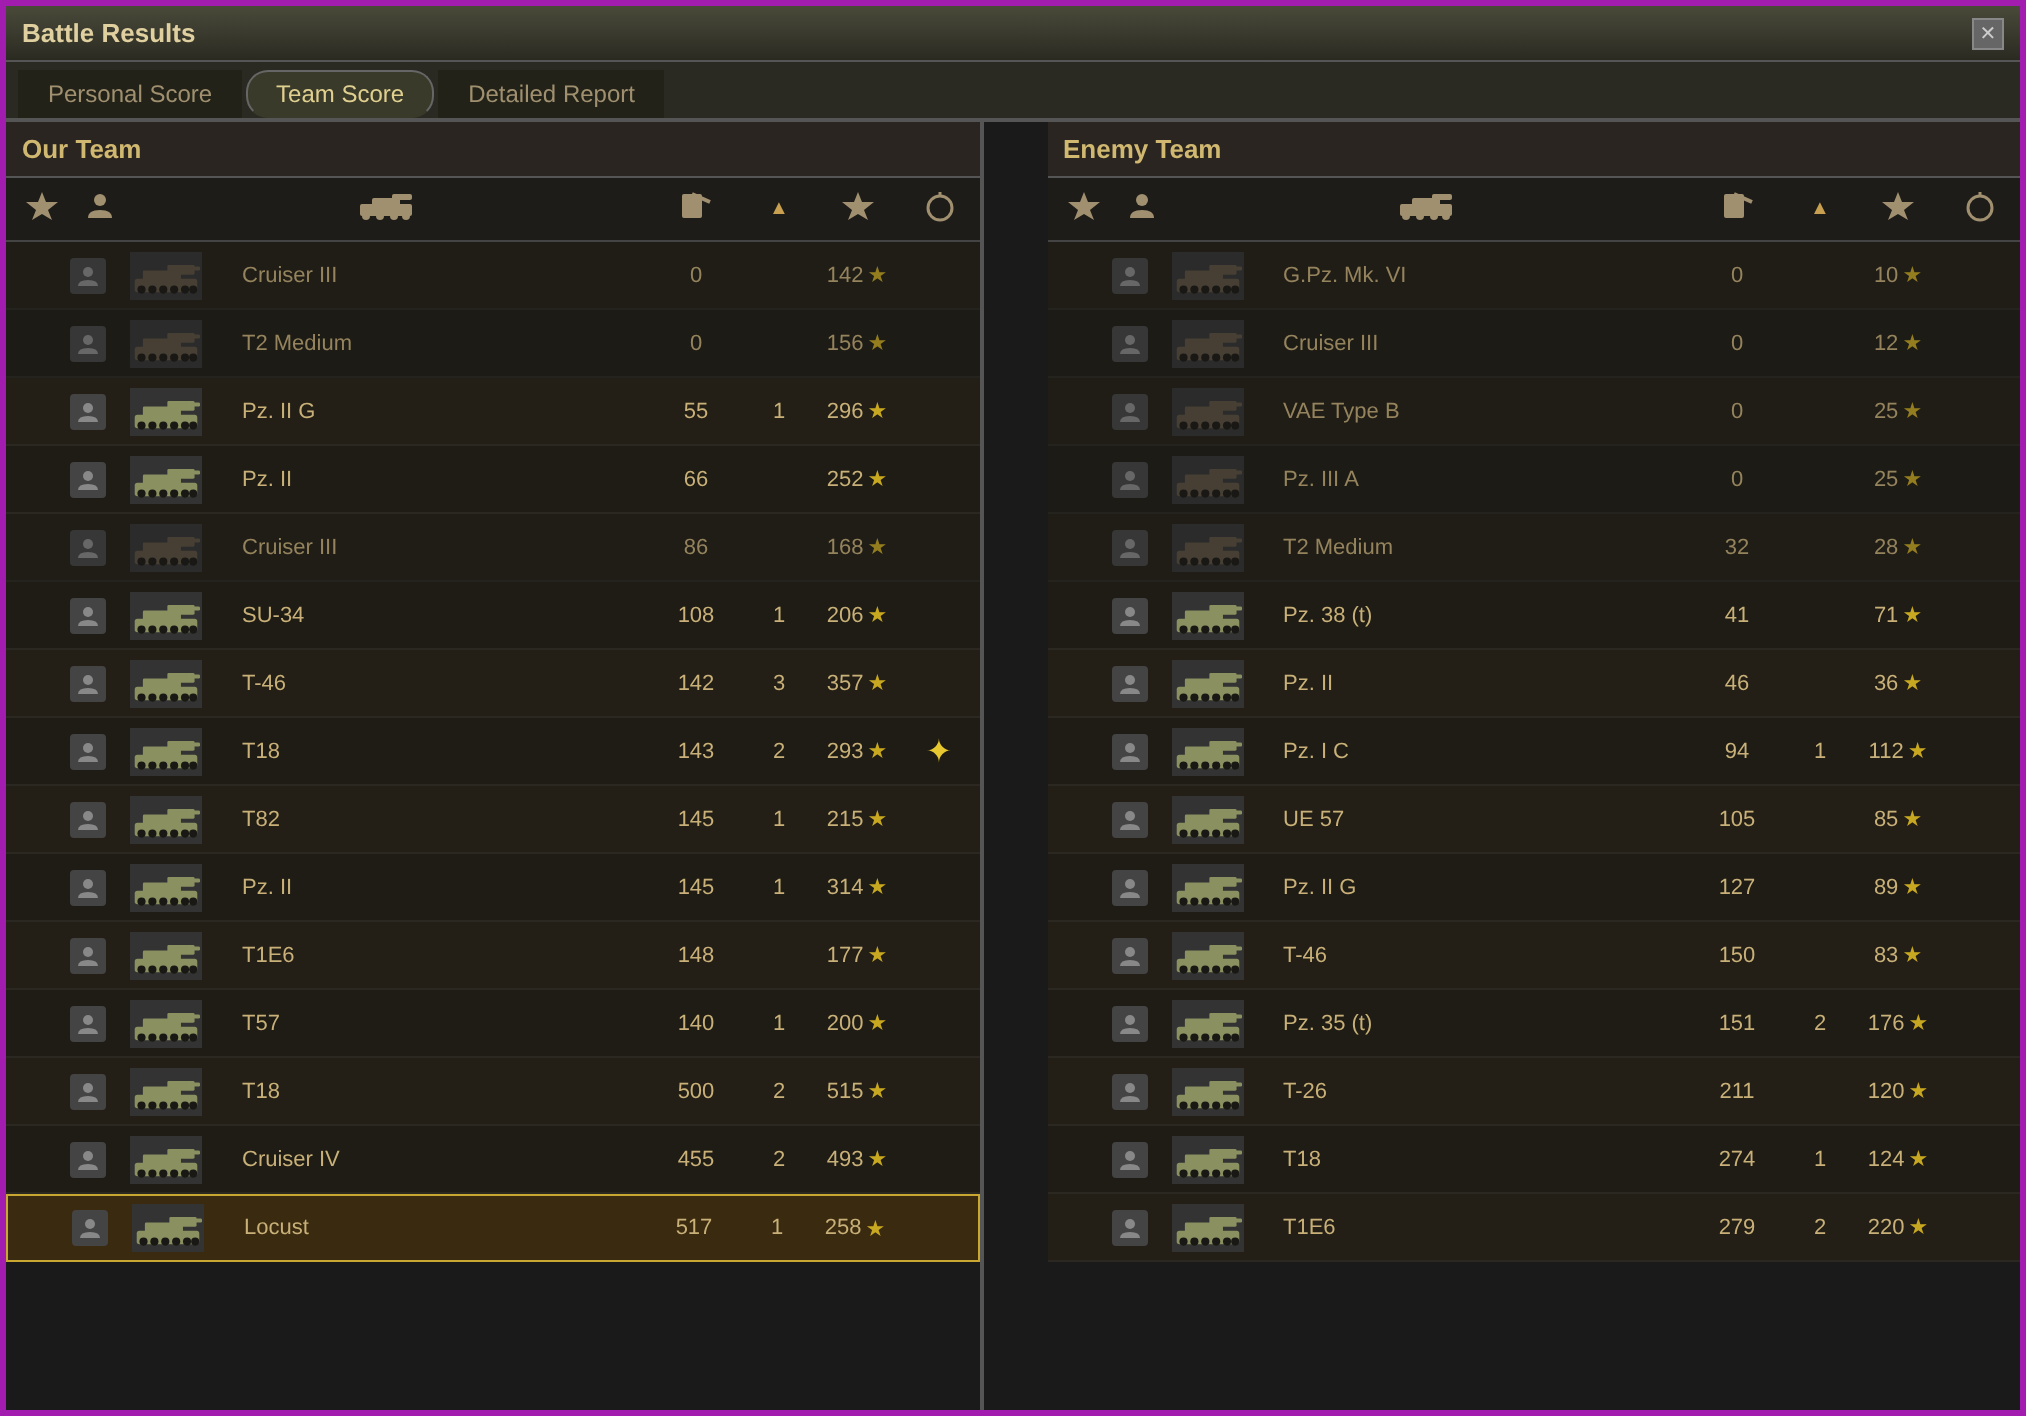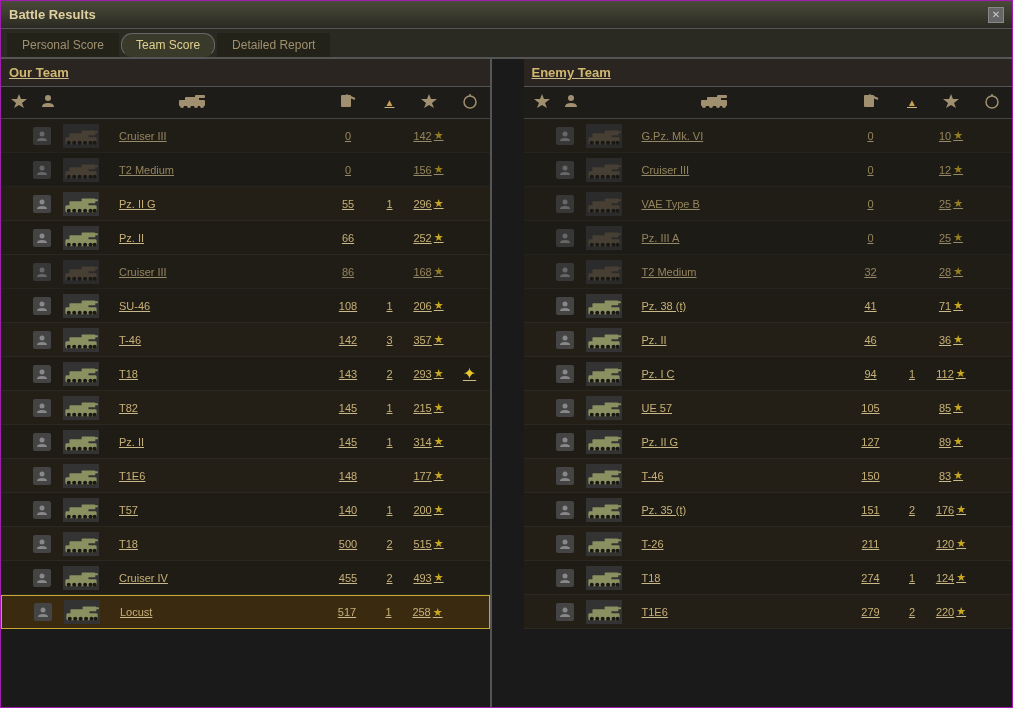--- a/index.html
+++ b/index.html
@@ -10,21 +10,21 @@
       color: #c8b88a;
       width: 1013px;
       height: 708px;
       overflow: hidden;
     }
 
     .window {
       width: 1013px;
       height: 708px;
       background: #1a1a1a;
-      border: 1px solid #a21caf;
+      border: 3px solid #a21caf;
       display: flex;
       flex-direction: column;
     }
 
     .title-bar {
       background: linear-gradient(to bottom, #4a4a3a, #2a2a22);
       height: 28px;
       display: flex;
       align-items: center;
       justify-content: space-between;
@@ -74,21 +74,20 @@
       color: #e0d090;
       border-color: #666;
       border-bottom: 1px solid #3a3a2a;
       border-radius: 11px;
     }
 
     .content {
       display: flex;
       flex: 1;
       overflow: hidden;
-      text-decoration: underline;
     }
 
     .team-panel {
       flex: 1;
       display: flex;
       flex-direction: column;
       border-right: 2px solid #555;
       overflow: hidden;
     }
 
@@ -517,21 +516,21 @@
     <rect x="26" y="6" width="20" height="7" rx="1" fill="#8a9060"></rect>
     <rect x="40" y="7" width="10" height="3" rx="1" fill="#8a9060"></rect>
     <circle cx="7" cy="24" r="3" fill="#1a1814"></circle>
     <circle cx="15" cy="24" r="3" fill="#1a1814"></circle>
     <circle cx="23" cy="24" r="3" fill="#1a1814"></circle>
     <circle cx="31" cy="24" r="3" fill="#1a1814"></circle>
     <circle cx="39" cy="24" r="3" fill="#1a1814"></circle>
     <circle cx="45" cy="24" r="3" fill="#1a1814"></circle>
   </svg>
               </div>
-      <span class="tank-name">SU-46</span>
+      <span class="tank-name">SU-34</span>
     </div>
     <div class="row-dmg">108</div>
     <div class="row-kills">1</div>
     <div class="row-exp">
       <span>206</span>
       <span class="star-icon">★</span>
     </div>
     <div class="row-medal">
       
     </div>

